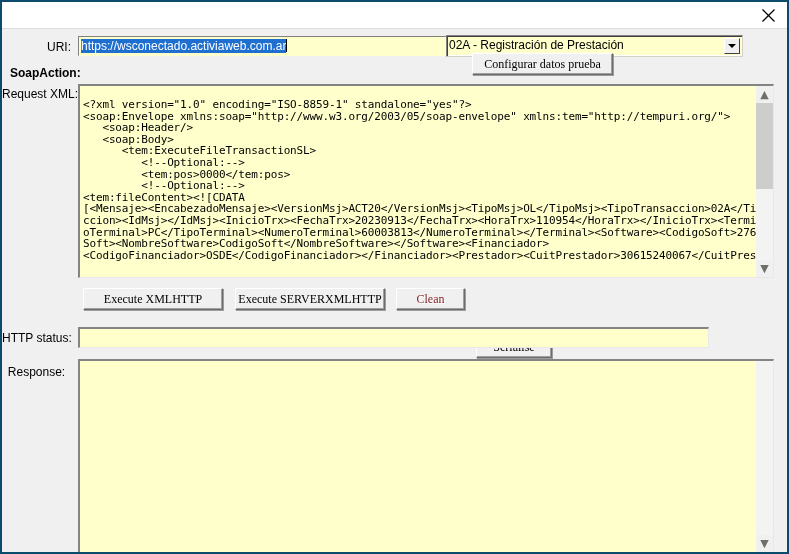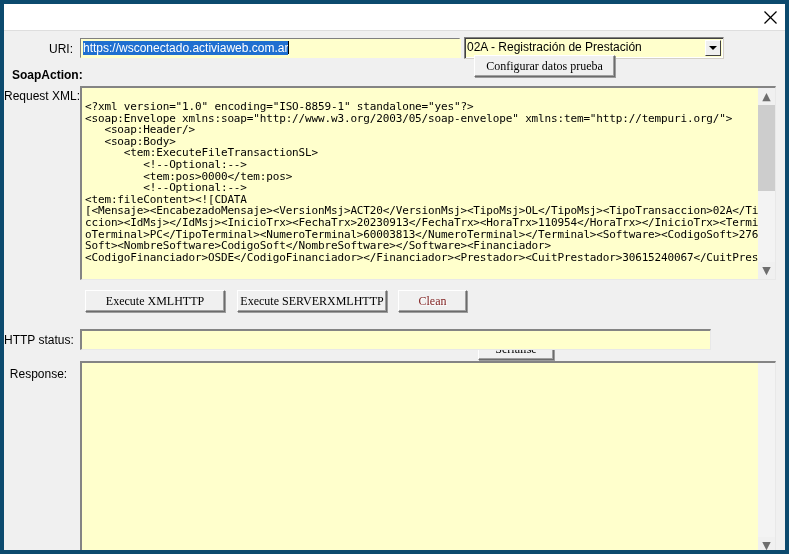--- a/index.html
+++ b/index.html
@@ -13,21 +13,21 @@
     background: #ffffff;
     font-family: "Liberation Sans", sans-serif;
     font-size: 12px;
     color: #000000;
   }
   #app-window {
     position: relative;
     width: 789px;
     height: 554px;
     box-sizing: border-box;
-    border: 4px solid #0c4a6e;
+    border: 2px solid #0c4a6e;
     background: #f0f0f0;
     overflow: hidden;
   }
   
   #titlebar {
     position: absolute;
     left: 0; top: 0;
     width: 789px;
     height: 27px;
     background: #ffffff;
@@ -238,21 +238,21 @@
   <div id="client">
 
     <div class="lbl" style="left:0px; top:11px; width:69px;">URI:</div>
 
     <div class="sunken" style="position:absolute; left:76px; top:7px; width:380px; height:20px;">
       <div class="txtfield" style="left:0; top:0; width:378px; height:18px;">
         <span class="selected-text">https://wsconectado.activiaweb.com.ar</span><span class="caret"></span>
       </div>
     </div>
 
-    <div id="combo-wrap" class="sunken" style="left:460px; top:6px; width:260px; height:22px;">
+    <div id="combo-wrap" class="sunken" style="left:444px; top:6px; width:297px; height:22px;">
       <div id="combo-text">02A - Registración de Prestación</div>
       <div id="combo-arrow-btn">
         <span class="tri-down"></span>
       </div>
     </div>
 
     <div class="lbl" style="left:8px; top:37px; width:69px;font-weight:bold;">SoapAction:</div>
 
 
     <div class="btn" style="left:470px; top:24px; width:141px; height:22px;">Configurar datos prueba</div>

